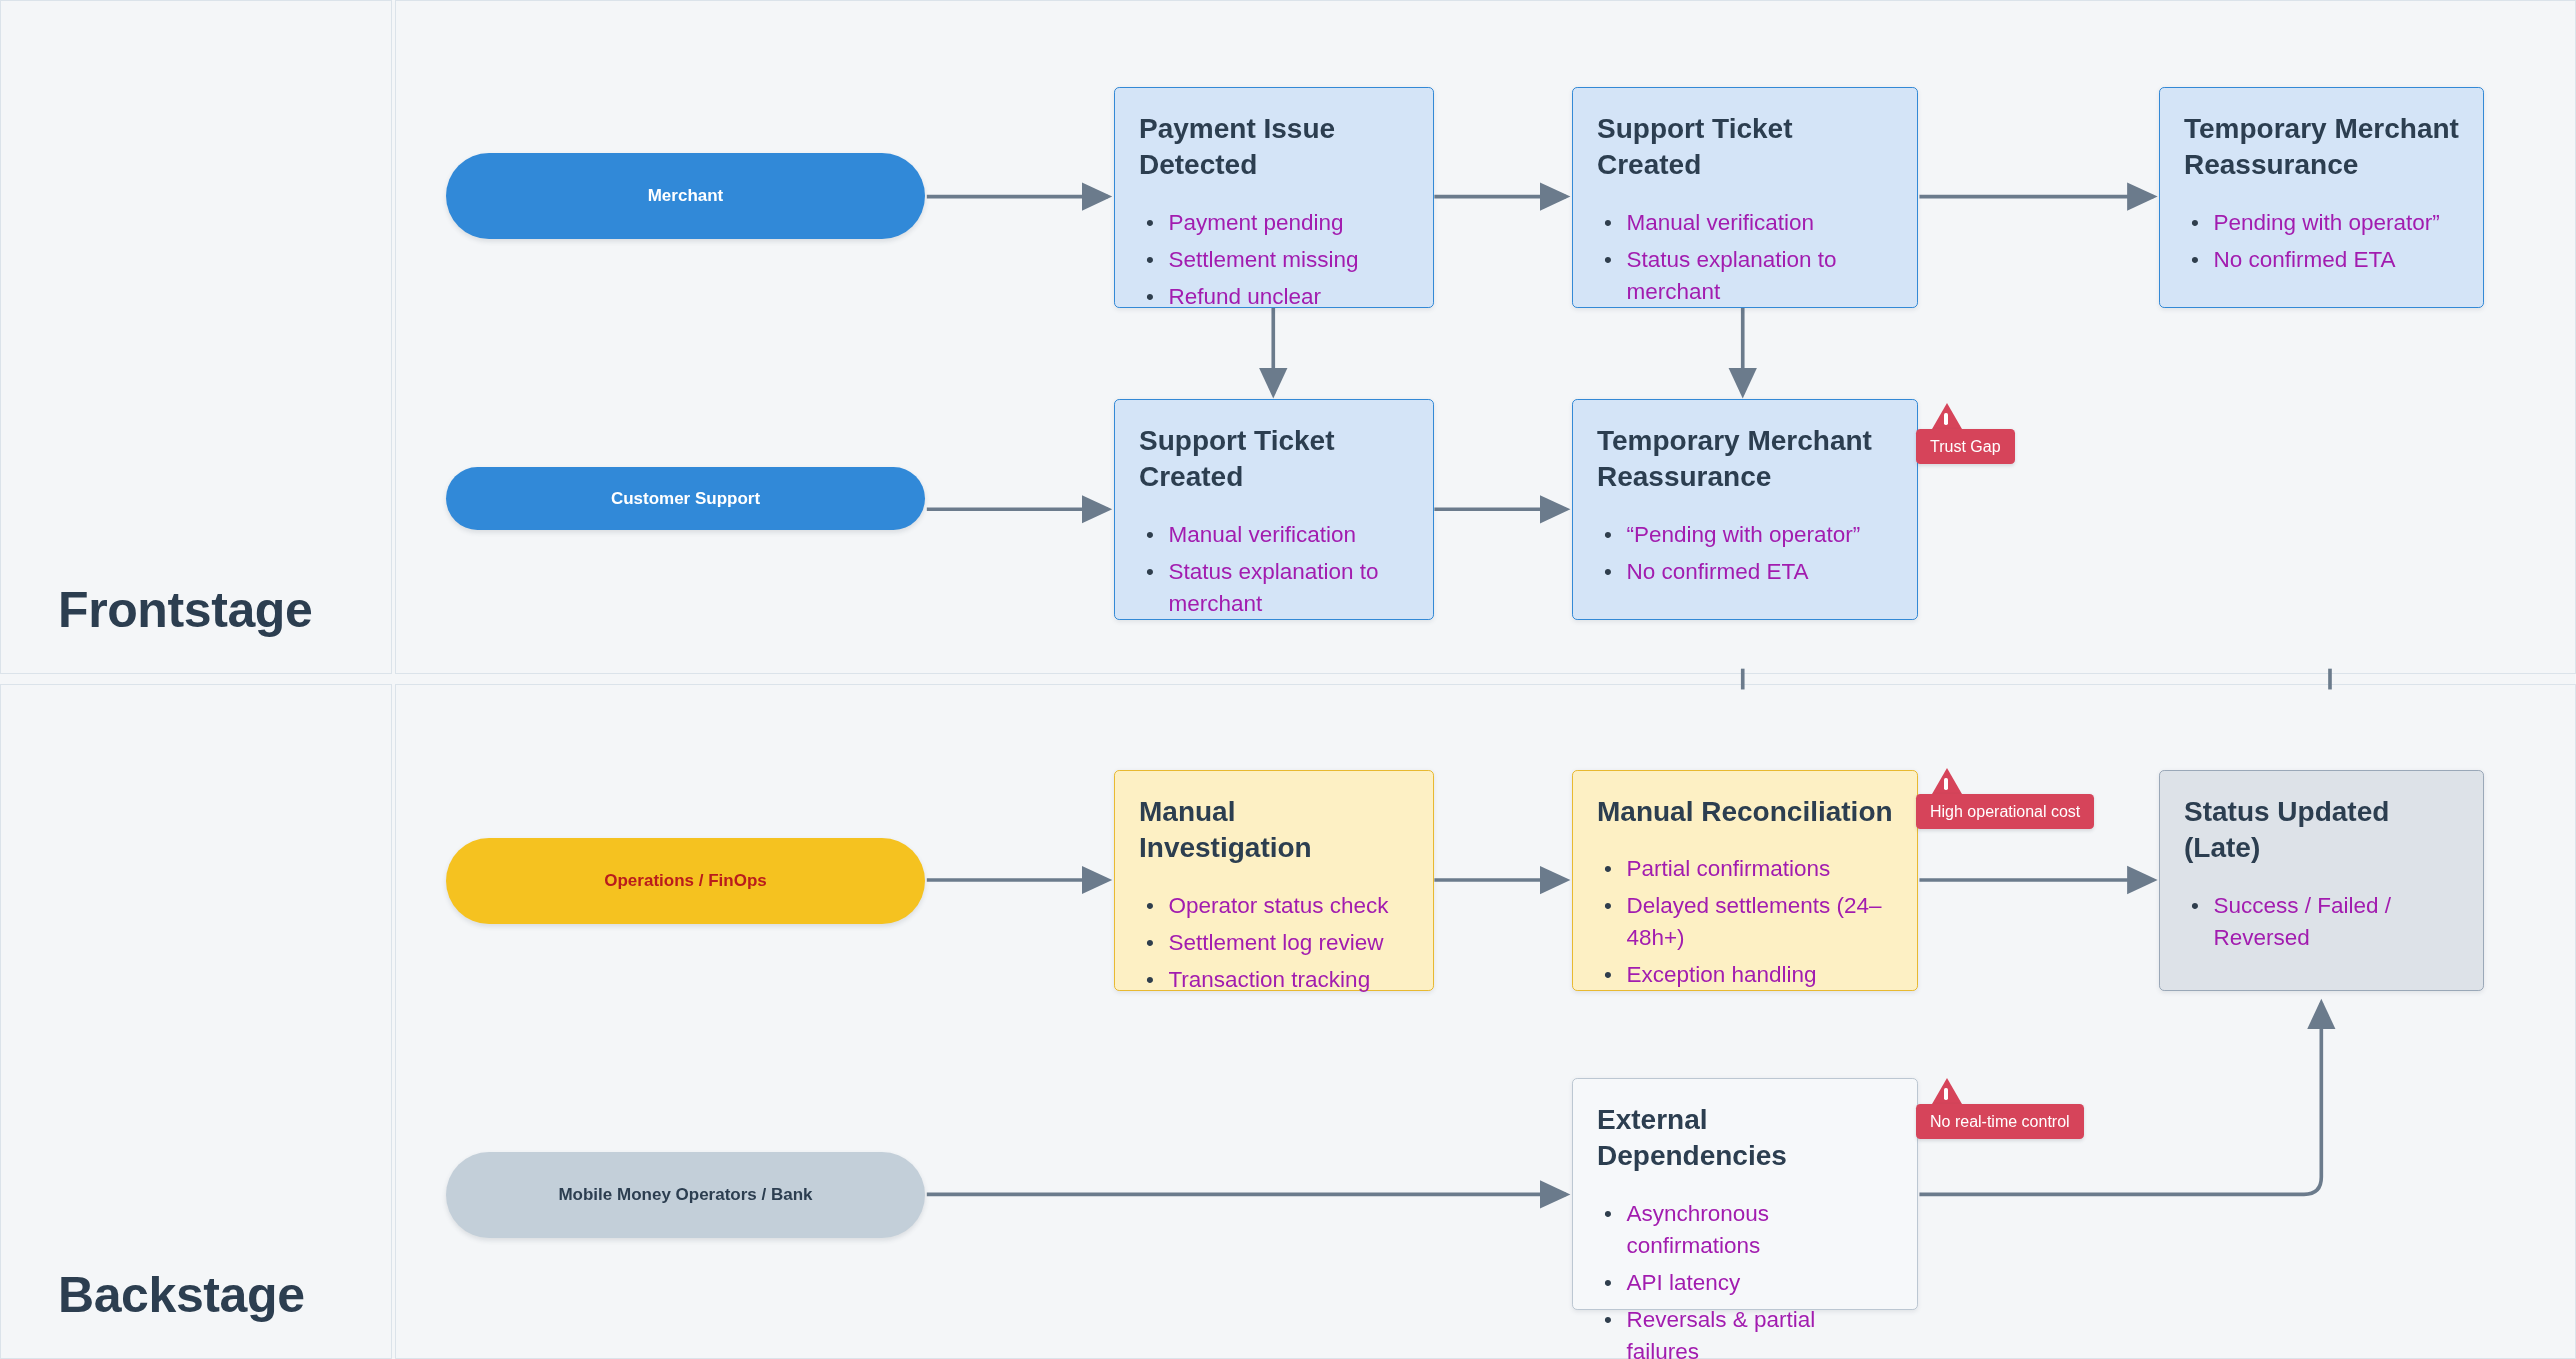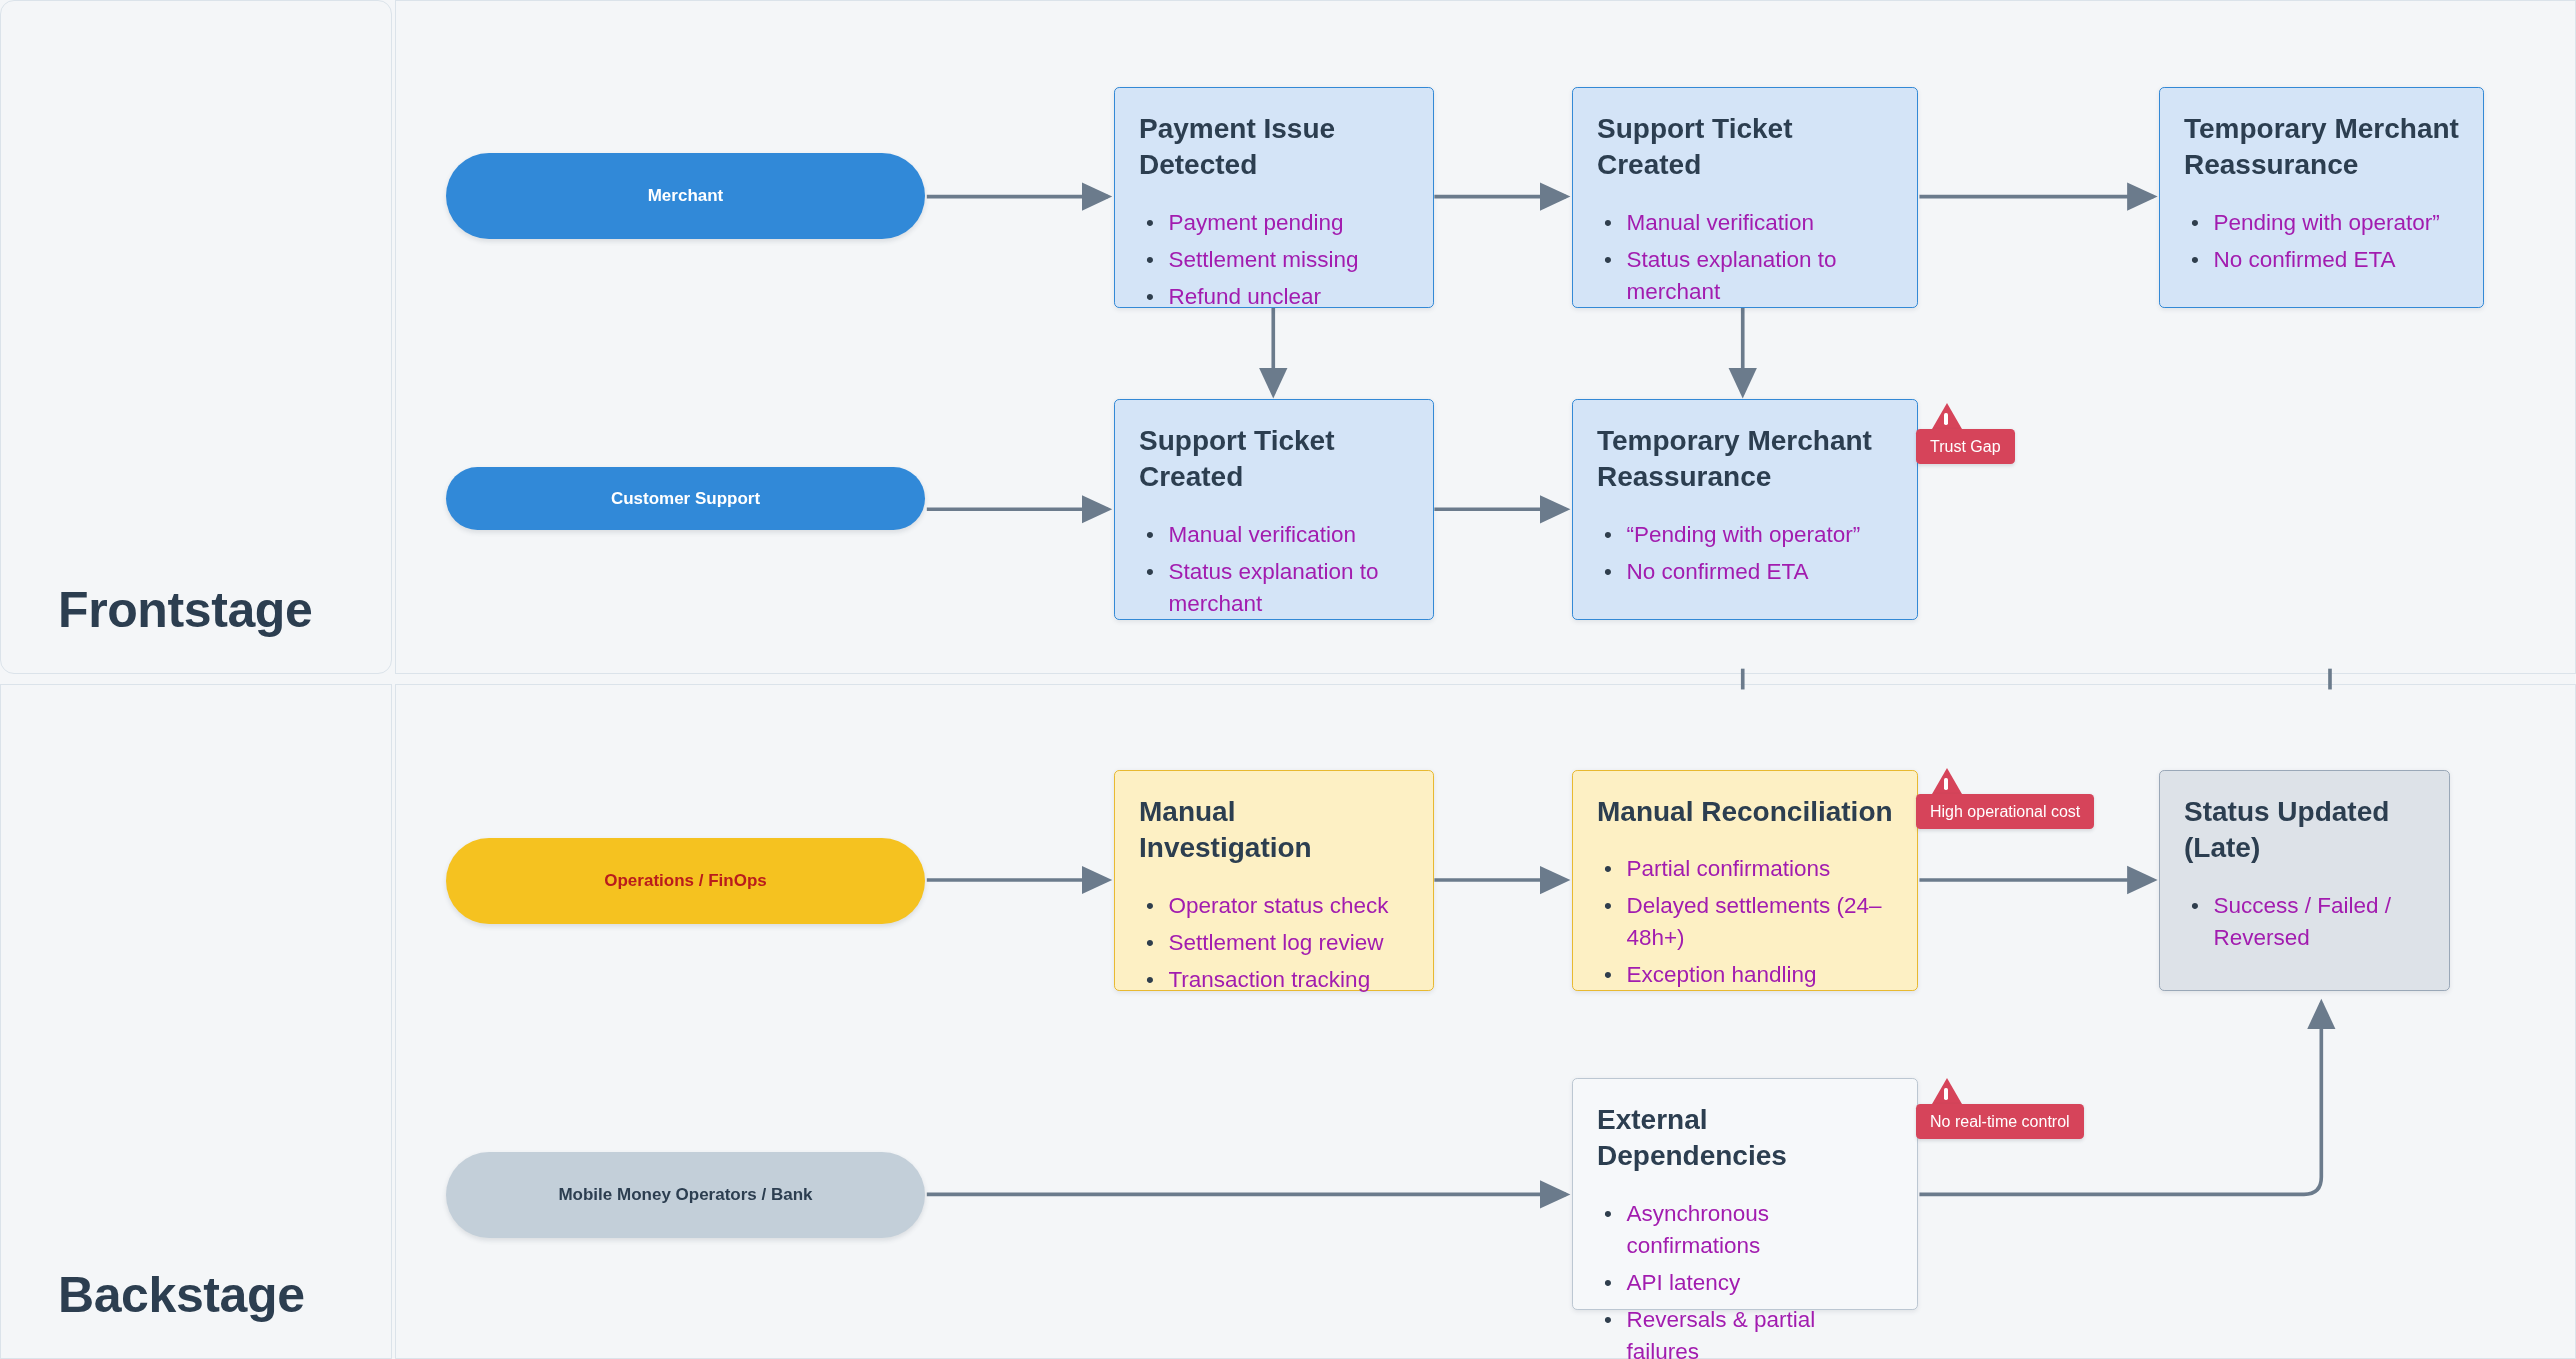--- a/index.html
+++ b/index.html
@@ -91,21 +91,21 @@
   }
 
   
   #links{position:absolute;left:0;top:0;width:2576px;height:1359px;pointer-events:none;}
 </style>
 </head>
 <body>
 
 <div id="board">
 
-  <div class="lane-label-col" style="left:0px;top:0px;width:392px;height:674px;border-radius:14px;">
+  <div class="lane-label-col" style="left:0px;top:0px;width:392px;height:674px;">
     <div class="lane-label">Frontstage</div>
   </div>
   <div class="lane-body" style="left:395px;top:0px;width:2181px;height:674px;"></div>
 
   <div class="lane-label-col" style="left:0px;top:684px;width:392px;height:675px;">
     <div class="lane-label">Backstage</div>
   </div>
   <div class="lane-body" style="left:395px;top:684px;width:2181px;height:675px;"></div>
 
   <svg id="links" viewBox="0 0 2974 1569">
@@ -223,21 +223,21 @@
     </ul>
   </div>
 
   <div class="warnwrap" style="left:1916px;top:768px;width:243px;height:69px;">
     <div class="warn-tri"></div>
     <div class="warn-bang"></div>
     <div class="warn-dot"></div>
     <div class="warn-label">High operational cost</div>
   </div>
 
-  <div class="card" style="left:2159px;top:770px;width:291px;height:221px;background:#dde2e8;border:1.7px solid #9aa8b8;">
+  <div class="card" style="left:2159px;top:770px;width:325px;height:221px;background:#dde2e8;border:1.7px solid #9aa8b8;">
     <div class="card-title">Status Updated (Late)</div>
     <ul>
       <li>Success / Failed / Reversed</li>
     </ul>
   </div>
 
   <div class="card" style="left:1572px;top:1078px;width:346px;height:232px;background:#f6f8fa;border:1.7px solid #bcc7d2;">
     <div class="card-title">External Dependencies</div>
     <ul>
       <li>Asynchronous confirmations</li>

